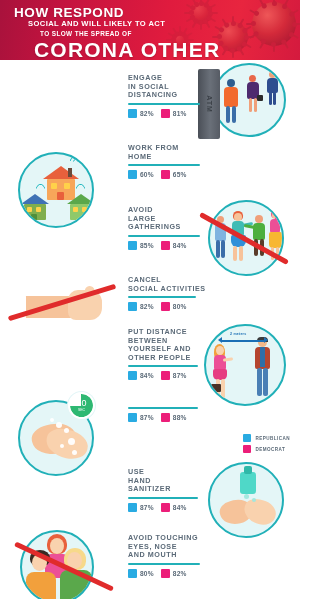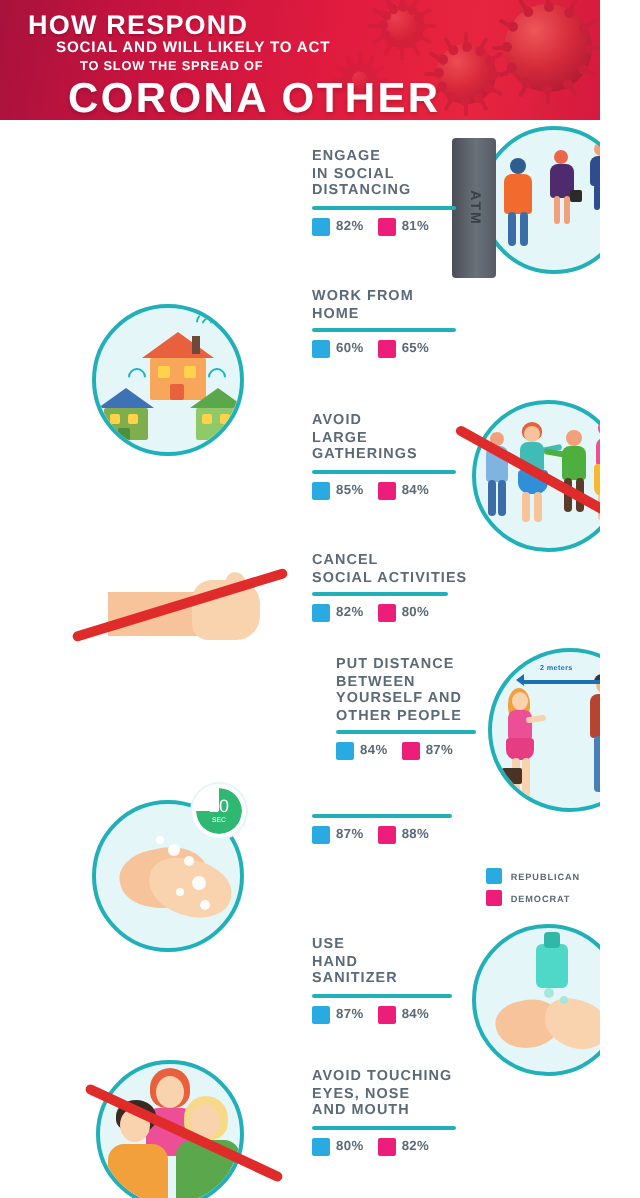--- a/index.html
+++ b/index.html
@@ -52,21 +52,21 @@
   .h-line3 {
     color:#ffffff; font-weight:bold; font-size:6.4px; letter-spacing:.4px;
     line-height:9px; padding-left:26px;
   }
   .h-main {
     color:#ffffff; font-weight:bold; font-size:21px; letter-spacing:1.2px;
     line-height:23px; padding-left:20px; text-shadow:0 1px 2px rgba(0,0,0,.2);
   }
 
   
-  .rows { position:relative; width:300px; height:404px;padding-left:28px; }
+  .rows { position:relative; width:300px; height:404px; }
 
   .row { position:absolute; width:300px; }
 
   .label-block { position:absolute; }
   .label-block .ttl {
     color:#5b6a78; font-weight:bold; font-size:7.2px; letter-spacing:.55px;
     line-height:8.6px; text-transform:uppercase;
   }
   .rule { height:2px; border-radius:1px; margin-top:3px; }
   .rule.cy { background:#21b0b8; }
@@ -512,21 +512,21 @@
             <span class="pct">82%</span>
           </div>
           <div class="stat">
             <span class="sw dem"></span>
             <span class="pct">80%</span>
           </div>
         </div>
       </div>
     </div>
 
-    <div class="row" style="top:262px;height:68px;margin-left:12px;">
+    <div class="row" style="top:262px;height:68px;">
       <div class="ill" style="left:196px; top:-4px; width:104px; height:90px;">
         <div class="circ" style="left:8px; top:6px; width:82px; height:82px;">
           <div class="scene">
 
             <div class="fig" style="left:6px;top:18px;width:22px;height:58px;">
               <div class="hair" style="left:2px;top:0;width:11px;height:16px;background:#f2a03c;"></div>
               <div class="head" style="left:4px;top:2px;width:8px;height:9px;background:#f9d2ae;"></div>
               <div class="body" style="left:2px;top:11px;width:12px;height:15px;background:#ec4f96;"></div>
               <div class="arm" style="left:11px;top:14px;width:10px;height:3px;background:#f9d2ae;transform:rotate(-8deg);"></div>
               <div style="position:absolute;left:1px;top:25px;width:14px;height:11px;background:#e63c82;border-radius:2px 2px 5px 5px;"></div>

